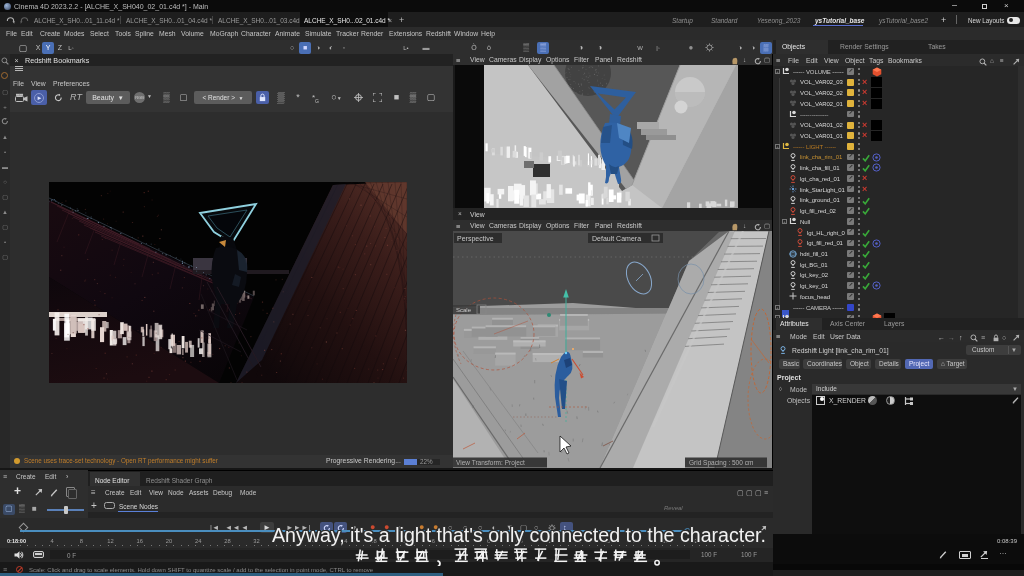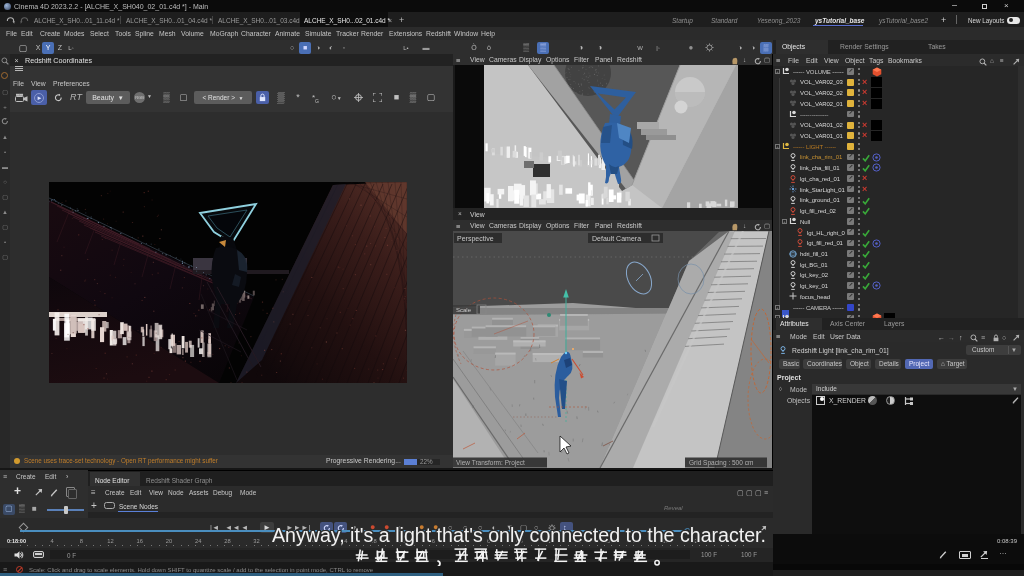--- a/index.html
+++ b/index.html
@@ -118,21 +118,21 @@
 <div class="ab" style="left:1px;top:162px;width:8px;height:10px;font-size:6px;line-height:10px;color:#8a8a8a;text-align:center;">▬</div>
 <div class="ab" style="left:1px;top:177px;width:8px;height:10px;font-size:6px;line-height:10px;color:#8a8a8a;text-align:center;">○</div>
 <div class="ab" style="left:1px;top:192px;width:8px;height:10px;font-size:6px;line-height:10px;color:#8a8a8a;text-align:center;">▢</div>
 <div class="ab" style="left:1px;top:207px;width:8px;height:10px;font-size:6px;line-height:10px;color:#8a8a8a;text-align:center;">▲</div>
 <div class="ab" style="left:1px;top:222px;width:8px;height:10px;font-size:6px;line-height:10px;color:#8a8a8a;text-align:center;">▢</div>
 <div class="ab" style="left:1px;top:237px;width:8px;height:10px;font-size:6px;line-height:10px;color:#8a8a8a;text-align:center;">•</div>
 <div class="ab" style="left:1px;top:252px;width:8px;height:10px;font-size:6px;line-height:10px;color:#8a8a8a;text-align:center;">▢</div>
 <div class="ab" style="left:10px;top:54px;width:443px;height:414px;background:#333333;"></div>
 <div class="ab" style="left:10px;top:54px;width:443px;height:12px;background:#222222;"></div>
 <div class="ab" style="left:14.5px;top:55.5px;font-size:7px;line-height:9px;color:#c8c8c8;white-space:nowrap;">×</div>
-<div class="ab" style="left:25px;top:55.5px;font-size:7.2px;line-height:9.2px;color:#e0e0e0;white-space:nowrap;">Redshift Coordinates</div>
+<div class="ab" style="left:25px;top:55.5px;font-size:7.2px;line-height:9.2px;color:#e0e0e0;white-space:nowrap;">Redshift Bookmarks</div>
 <div class="ab" style="left:14.5px;top:65.5px;width:8px;height:1.3px;background:#b8b8b8;"></div>
 <div class="ab" style="left:14.5px;top:67.8px;width:8px;height:1.3px;background:#b8b8b8;"></div>
 <div class="ab" style="left:14.5px;top:70.1px;width:8px;height:1.3px;background:#b8b8b8;"></div>
 <div class="ab" style="left:13px;top:80px;font-size:6.8px;line-height:8.8px;color:#c8c8c8;white-space:nowrap;">File</div>
 <div class="ab" style="left:31px;top:80px;font-size:6.8px;line-height:8.8px;color:#c8c8c8;white-space:nowrap;">View</div>
 <div class="ab" style="left:53px;top:80px;font-size:6.8px;line-height:8.8px;color:#c8c8c8;white-space:nowrap;">Preferences</div>
 <svg class="ab" style="left:15px;top:92.5px;" width="13" height="10" viewBox="0 0 13 10">
     <rect x="0.5" y="3.5" width="8.06" height="5.0" rx="1" fill="none" stroke="#c0c0c0" stroke-width="1"></rect>
     <path d="M8.450000000000001,5.0 L12.5,3.2 V8.5 L8.450000000000001,6.800000000000001 Z" fill="#c0c0c0"></path>
     <rect x="1" y="0.8" width="3.6400000000000006" height="2.0" fill="#c0c0c0"></rect>

